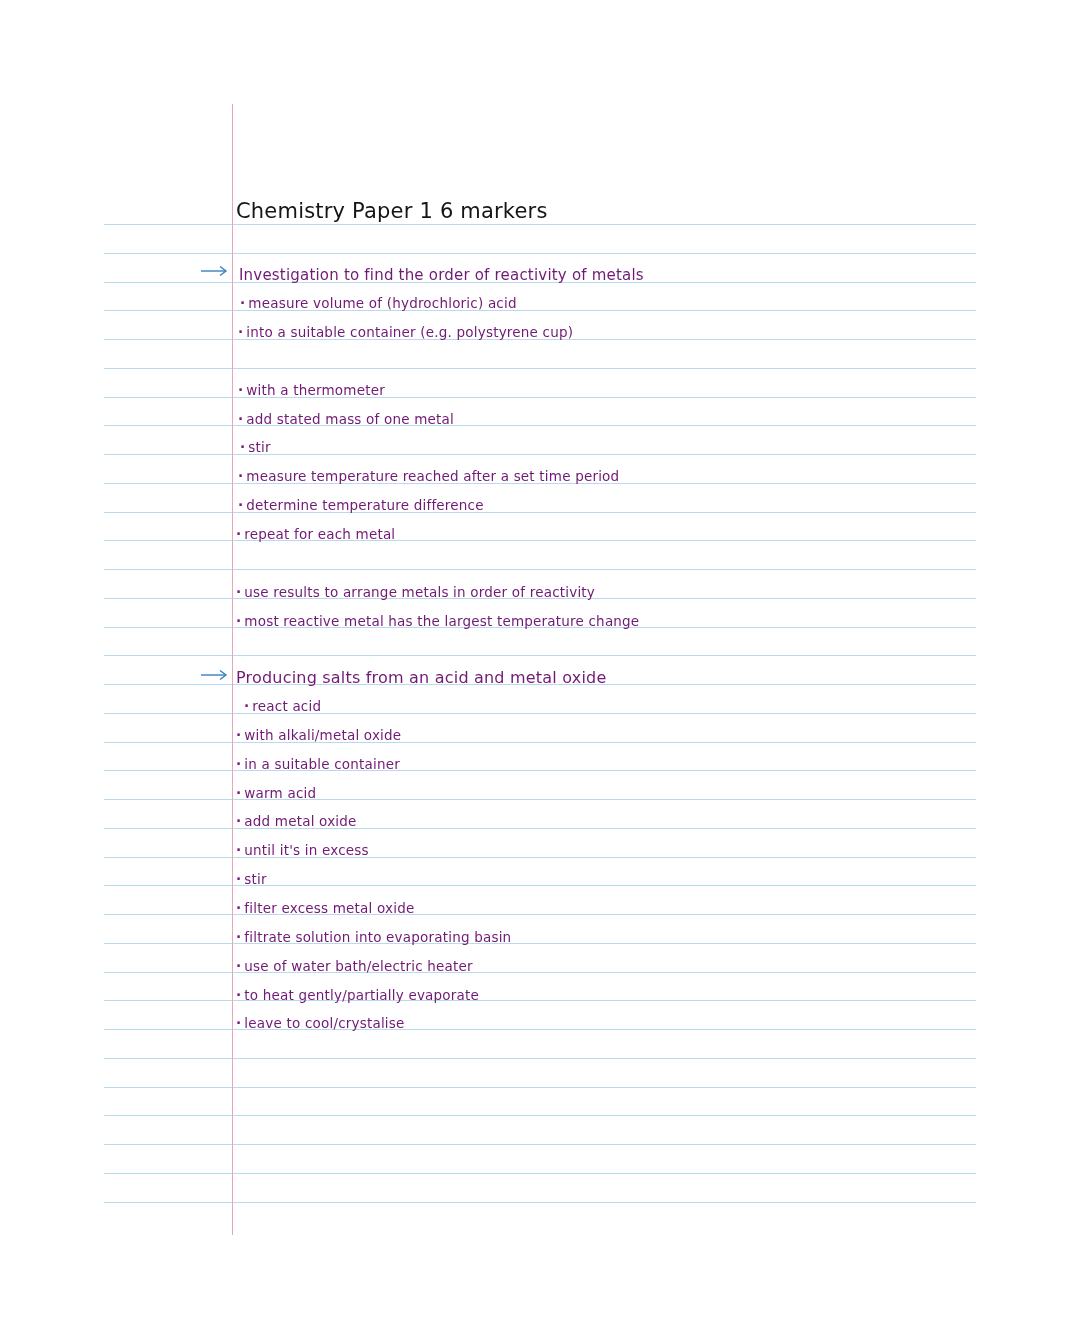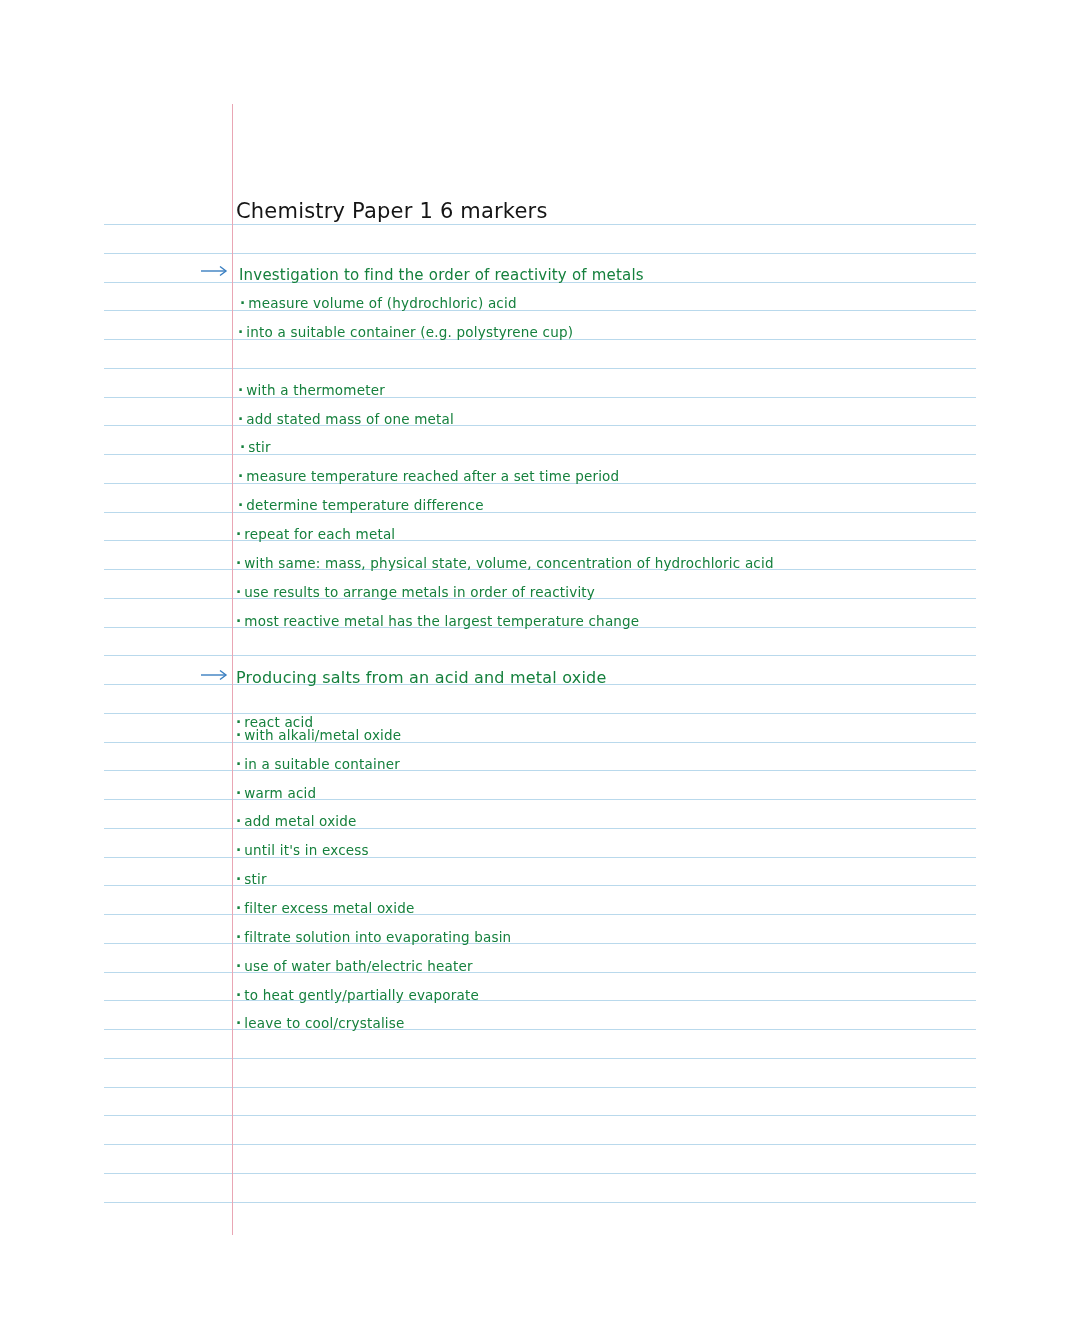--- a/index.html
+++ b/index.html
@@ -40,21 +40,21 @@
       left: 236px;
       top: 199px;
       font-size: 21px;
       letter-spacing: 0.2px;
       color: #151515;
       white-space: nowrap;
     }
     .line-text {
       position: absolute;
       font-size: 13.5px;
-      color: #15803d;
+      color: #701a75;
       white-space: nowrap;
       letter-spacing: 0.2px;
     }
     .heading-text {
       font-size: 15px;
     }
     .section-heading.big { font-size: 16px; }
     .arrow {
       position: absolute;
       left: 200px;
@@ -119,31 +119,30 @@
   <div class="line-text heading-text" style="left:239px; top:266px;">Investigation to find the order of reactivity of metals</div>
 
   <div class="line-text bullet" style="left:240px; top:295px;">measure volume of (hydrochloric) acid</div>
   <div class="line-text bullet" style="left:238px; top:324px;">into a suitable container (e.g. polystyrene cup)</div>
   <div class="line-text bullet" style="left:238px; top:382px;">with a thermometer</div>
   <div class="line-text bullet" style="left:238px; top:411px;">add stated mass of one metal</div>
   <div class="line-text bullet" style="left:240px; top:439px;">stir</div>
   <div class="line-text bullet" style="left:238px; top:468px;">measure temperature reached after a set time period</div>
   <div class="line-text bullet" style="left:238px; top:497px;">determine temperature difference</div>
   <div class="line-text bullet" style="left:236px; top:526px;">repeat for each metal</div>
-  <div class="line-text bullet" style="left:236px; top:555px;">with same: mass, physical state, volume, concentration of hydrochloric acid</div>
   <div class="line-text bullet" style="left:236px; top:584px;">use results to arrange metals in order of reactivity</div>
   <div class="line-text bullet" style="left:236px; top:613px;text-align:right;">most reactive metal has the largest temperature change</div>
 
   <svg class="arrow" style="top:669px;" viewBox="0 0 28 12">
     <line x1="1" y1="6" x2="26" y2="6" stroke="#3a7fc1" stroke-width="1.4"></line>
     <polyline points="20,1.5 26,6 20,10.5" fill="none" stroke="#3a7fc1" stroke-width="1.4"></polyline>
   </svg>
   <div class="line-text heading-text section-heading big" style="left:236px; top:668px;">Producing salts from an acid and metal oxide</div>
 
-  <div class="line-text bullet" style="left:236px; top:698px;margin-top:16px;">react acid</div>
+  <div class="line-text bullet" style="left:244px; top:698px;">react acid</div>
   <div class="line-text bullet" style="left:236px; top:727px;">with alkali/metal oxide</div>
   <div class="line-text bullet" style="left:236px; top:756px;">in a suitable container</div>
   <div class="line-text bullet" style="left:236px; top:785px;">warm acid</div>
   <div class="line-text bullet" style="left:236px; top:813px;">add metal oxide</div>
   <div class="line-text bullet" style="left:236px; top:842px;">until it's in excess</div>
   <div class="line-text bullet" style="left:236px; top:871px;">stir</div>
   <div class="line-text bullet" style="left:236px; top:900px;">filter excess metal oxide</div>
   <div class="line-text bullet" style="left:236px; top:929px;">filtrate solution into evaporating basin</div>
   <div class="line-text bullet" style="left:236px; top:958px;">use of water bath/electric heater</div>
   <div class="line-text bullet" style="left:236px; top:987px;">to heat gently/partially evaporate</div>

